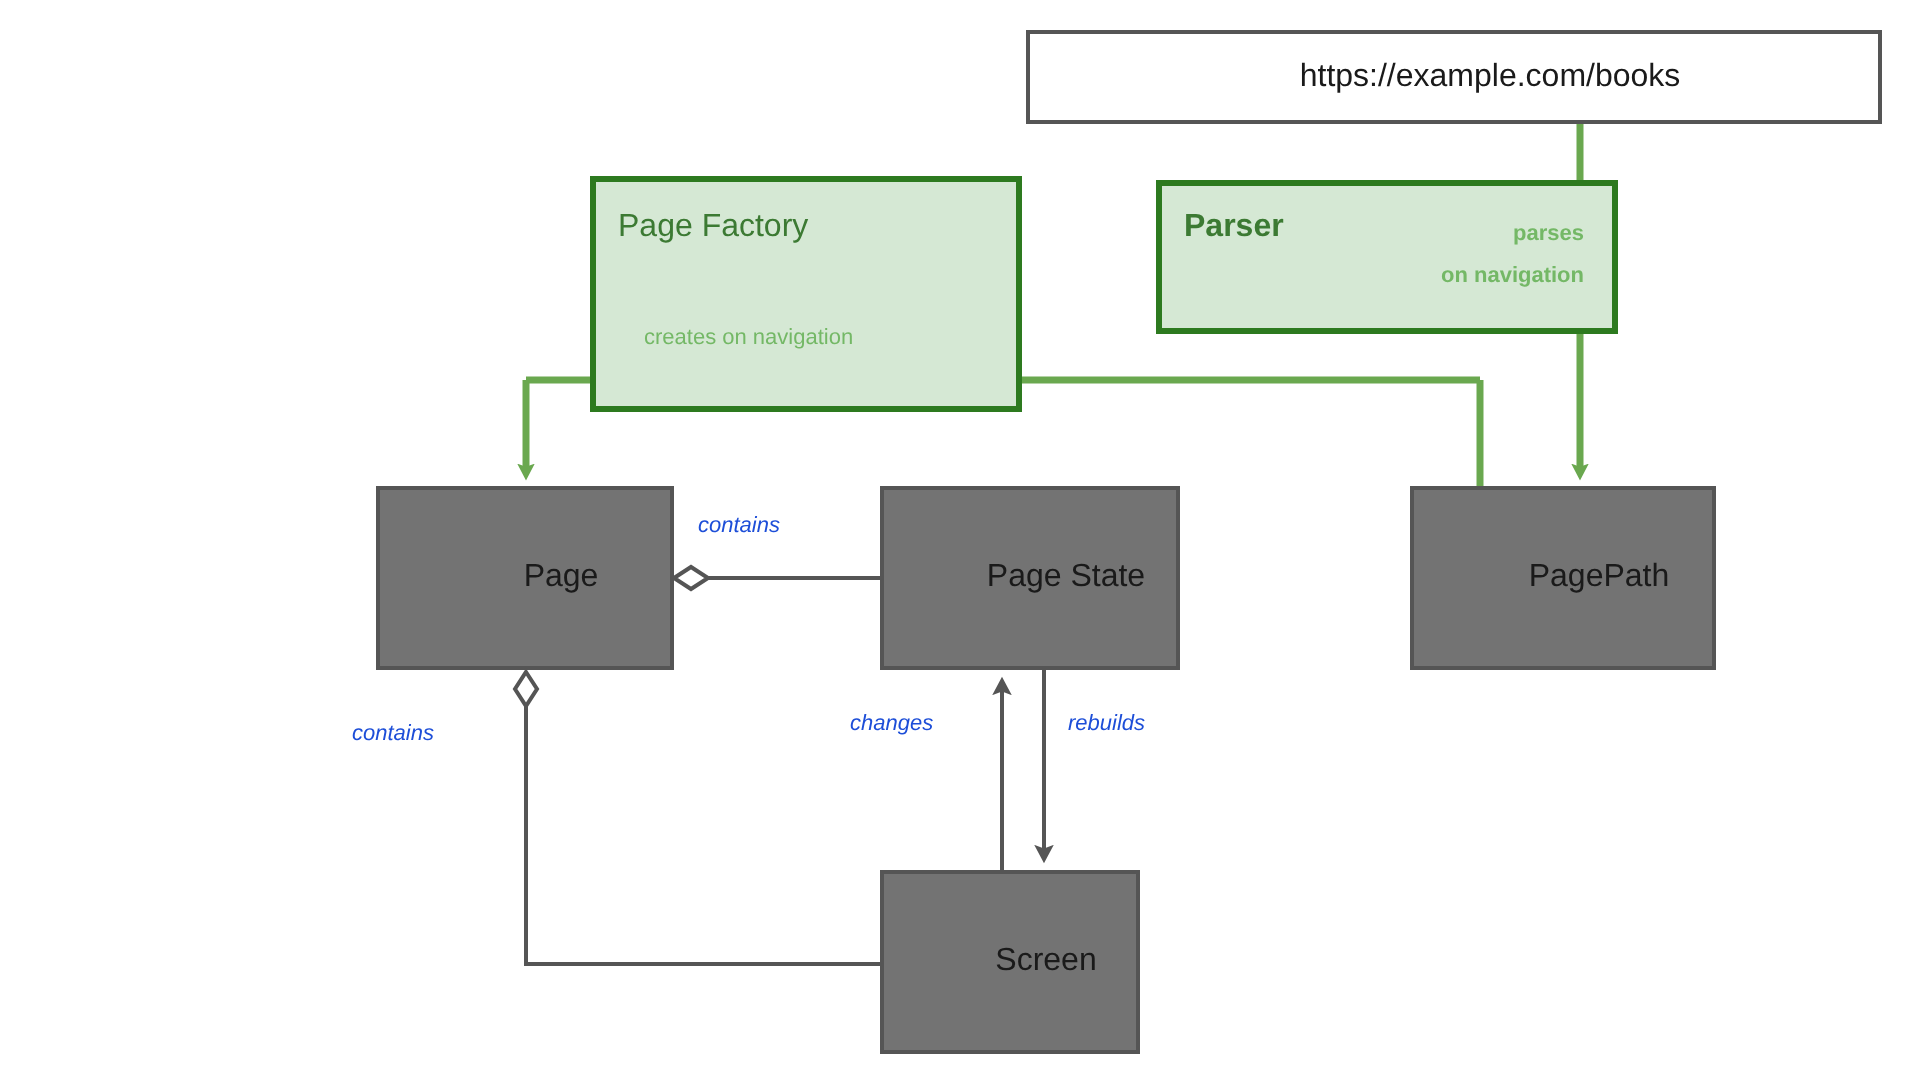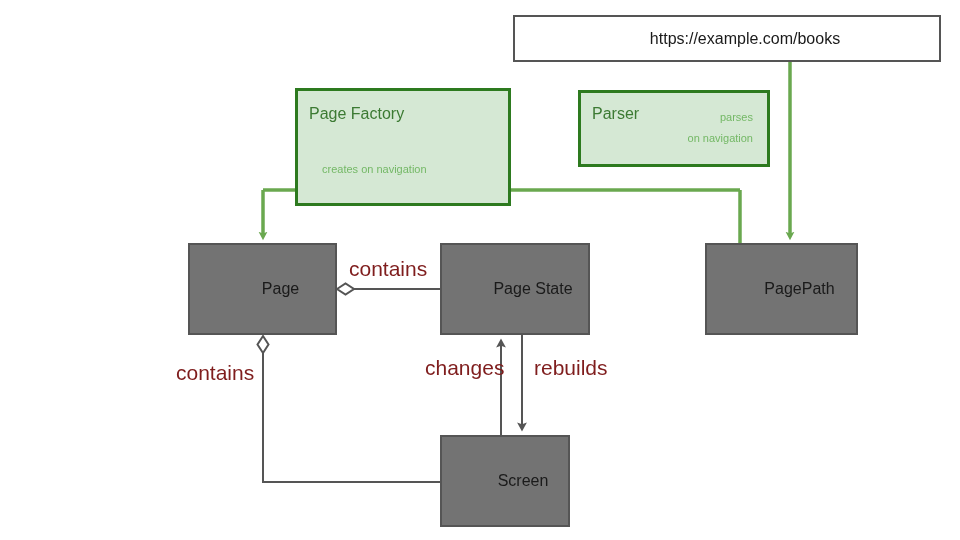--- a/index.html
+++ b/index.html
@@ -47,24 +47,25 @@
   .gsub{
     position:absolute;
     font-size:11px;
     color:#74b866;
     line-height:21px;
   }
   .gsub.right{text-align:right;}
 
   .edge-label{
     position:absolute;
-    font-size:21px;
-    color:#7f1d1d;
+    font-size:11px;
+    color:#1d4ed8;
     white-space:nowrap;
     z-index:4;
+    font-style:italic;
   }
 </style>
 </head>
 <body>
 
 <div id="stage">
 
   <svg id="wires" viewBox="0 0 960 540" xmlns="http://www.w3.org/2000/svg">
     <defs>
       <marker id="greenArrow" markerWidth="10" markerHeight="10" refX="4.2" refY="5" orient="auto" markerUnits="userSpaceOnUse">
@@ -110,21 +111,21 @@
     </g>
   </svg>
 
   <div class="node url-node" style="left:513px;top:15px;width:428px;height:47px;">https://example.com/books</div>
 
   <div class="node green-node" style="left:295px;top:88px;width:216px;height:118px;">
     <span class="gtitle" style="left:11px;top:14px;">Page Factory</span>
     <span class="gsub" style="left:24px;top:68px;">creates on navigation</span>
   </div>
 
-  <div class="node green-node" style="left:578px;top:90px;width:192px;height:77px;">
+  <div class="node green-node" style="left:578px;top:90px;width:231px;height:77px;font-weight:bold;">
     <span class="gtitle" style="left:11px;top:12px;">Parser</span>
     <span class="gsub right" style="right:14px;top:14px;">parses</span>
     <span class="gsub right" style="right:14px;top:35px;">on navigation</span>
   </div>
 
   <div class="node gray-node" style="left:188px;top:243px;width:149px;height:92px;">Page</div>
 
   <div class="node gray-node" style="left:440px;top:243px;width:150px;height:92px;">Page State</div>
 
   <div class="node gray-node" style="left:705px;top:243px;width:153px;height:92px;">PagePath</div>

